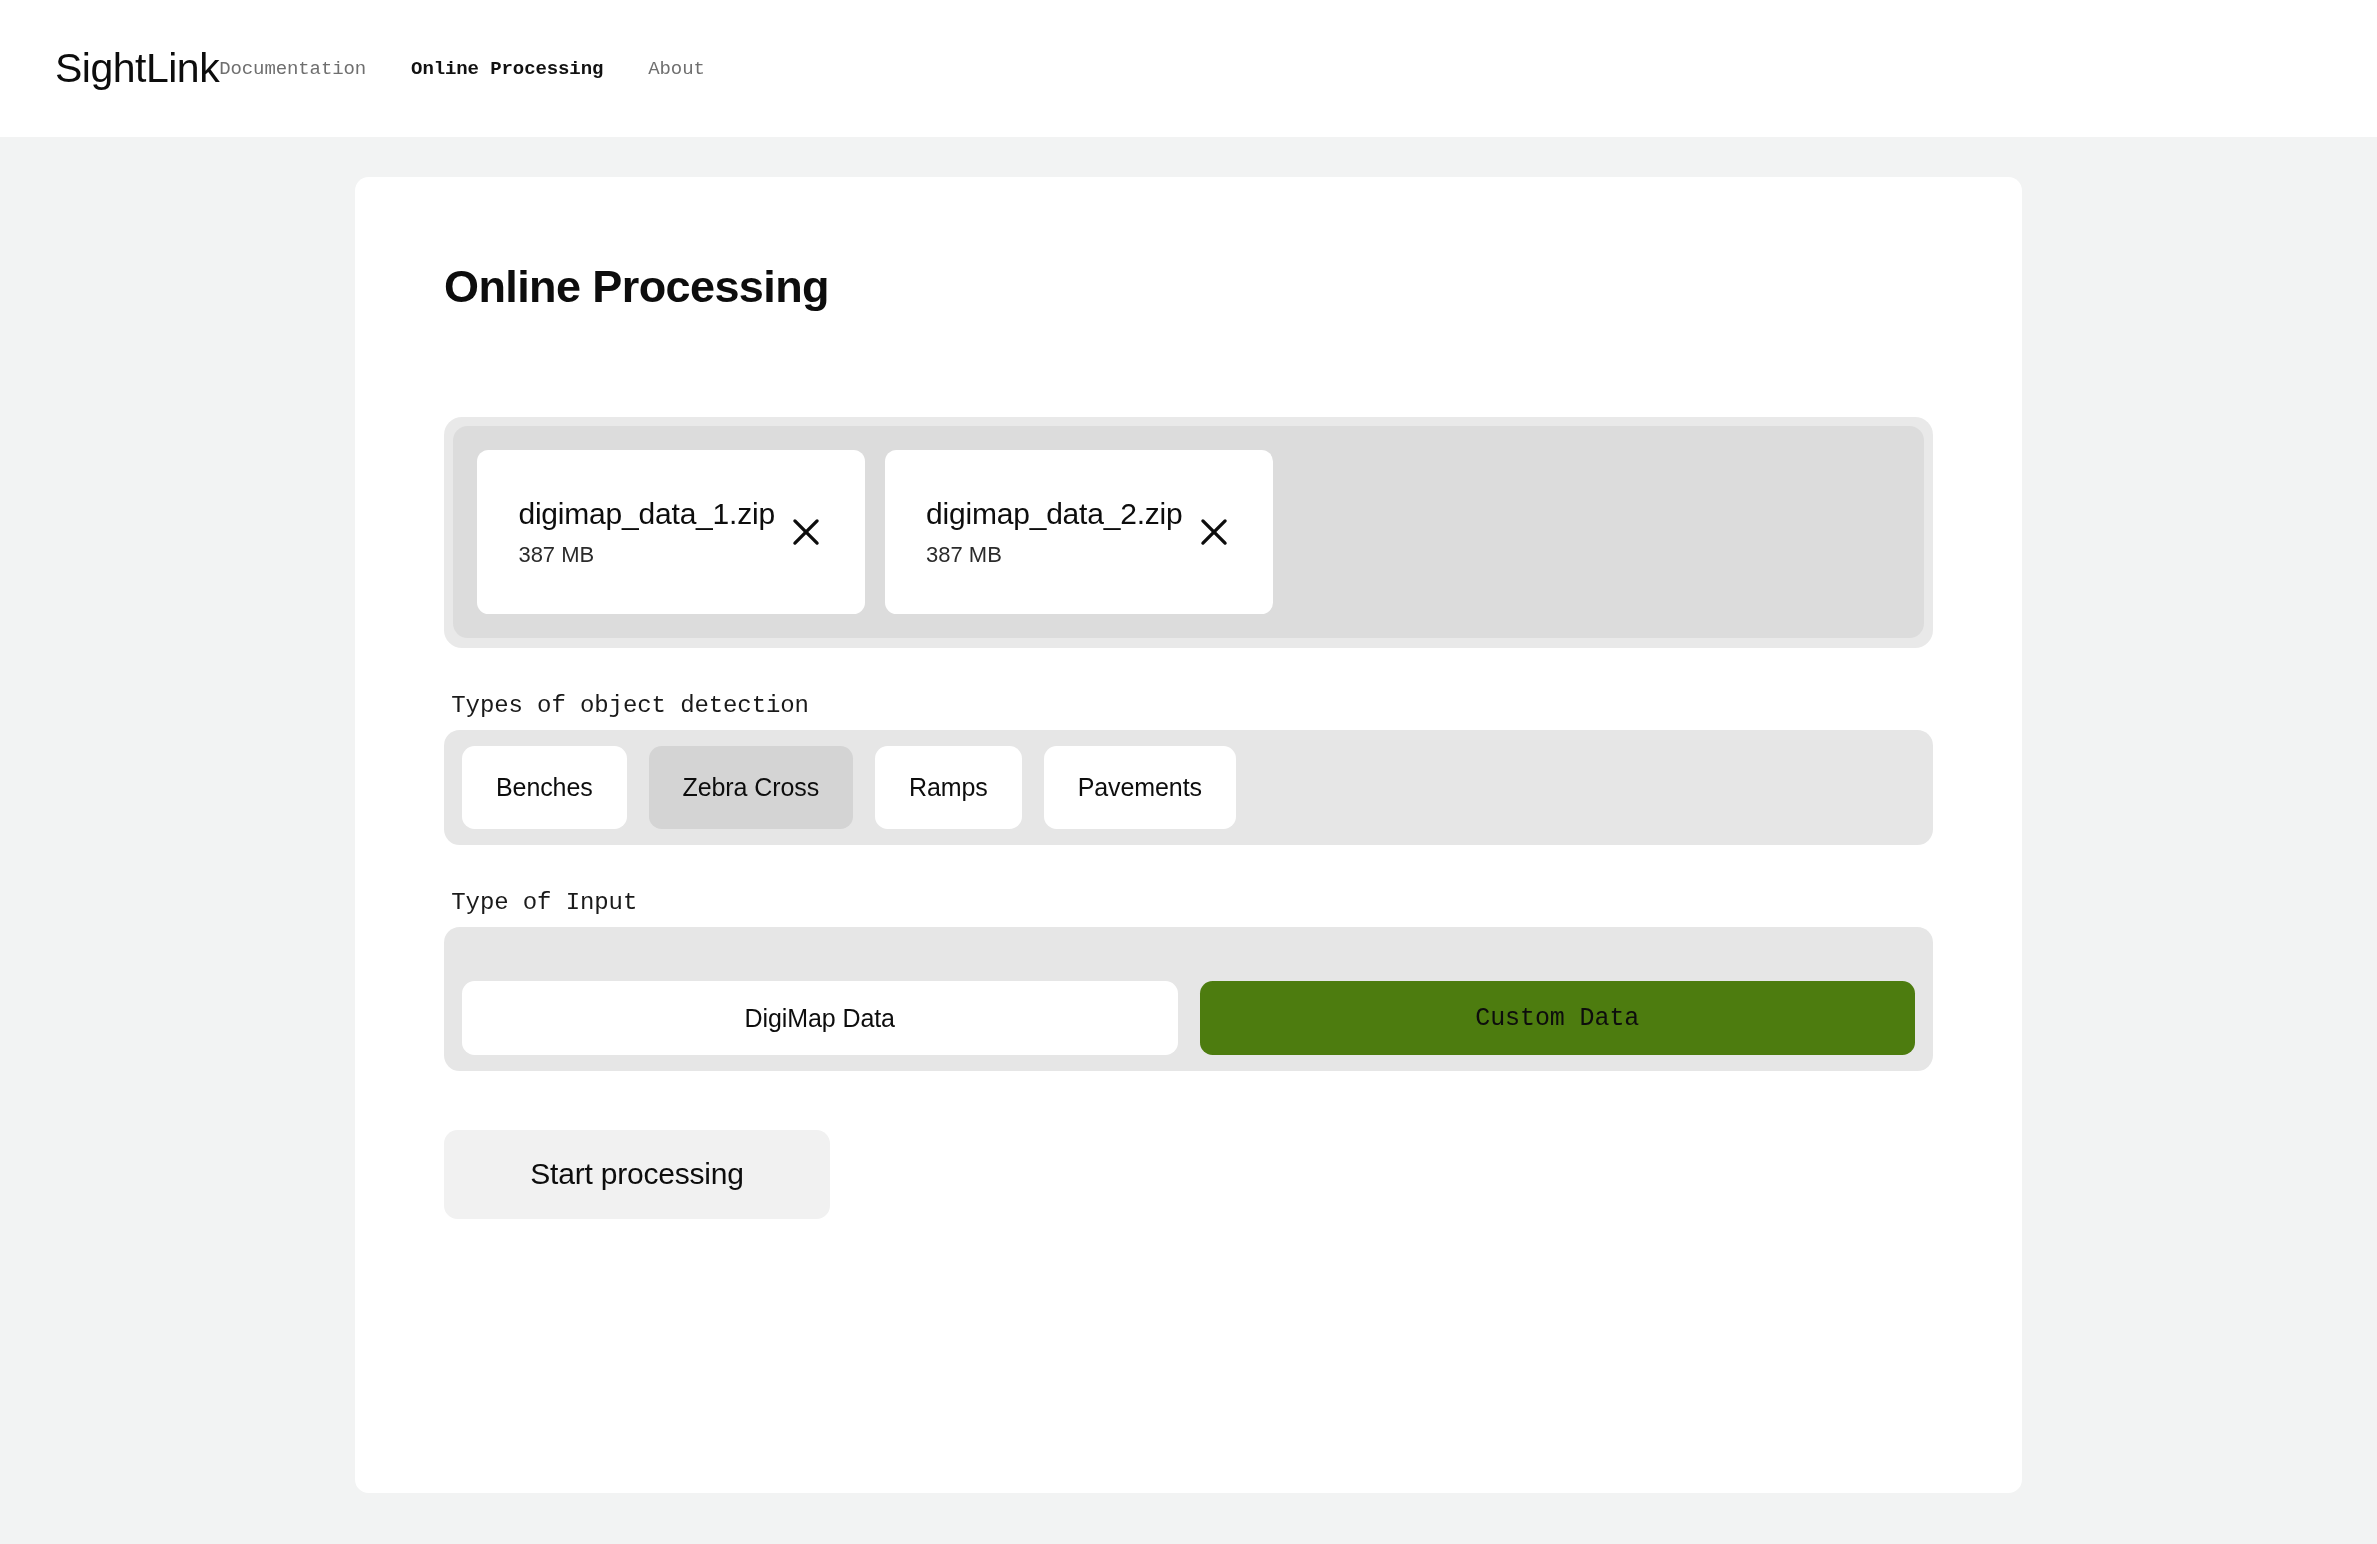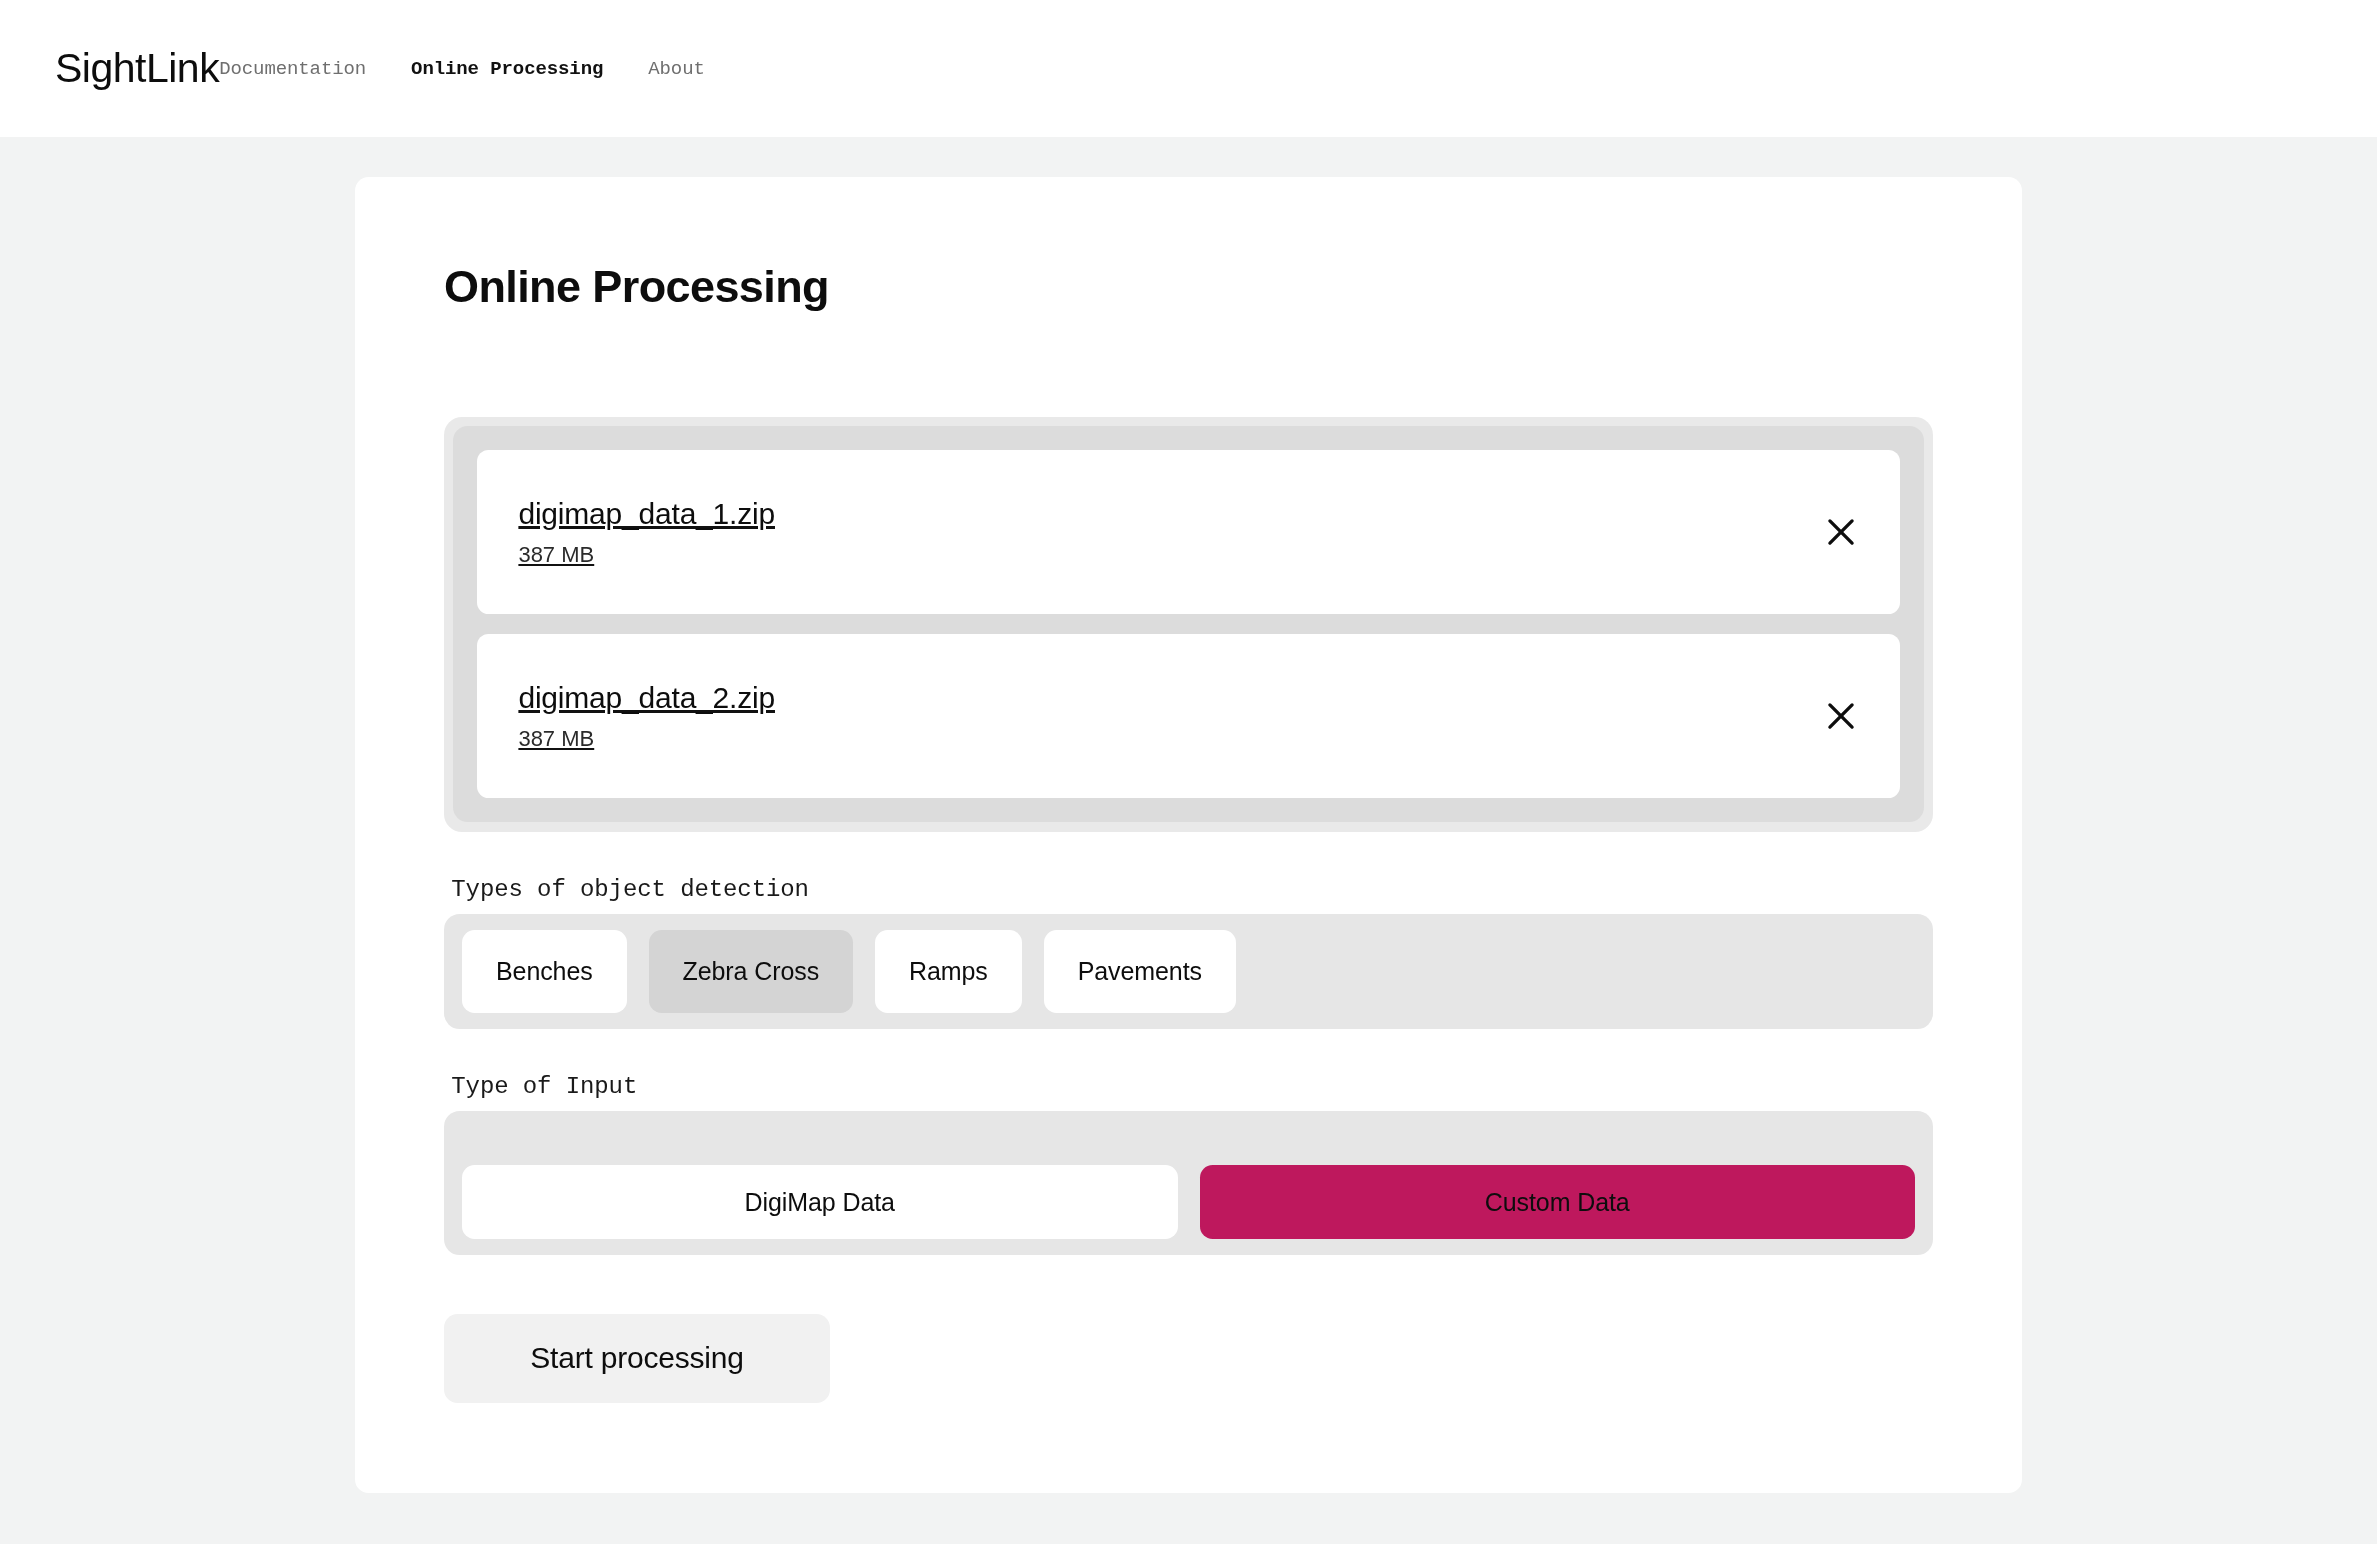--- a/index.html
+++ b/index.html
@@ -81,23 +81,22 @@
     border-radius: 18px;
     padding: 9.4px;
     box-sizing: border-box;
   }
   .dropzone-inner {
     background: #dcdcdc;
     border-radius: 14.7px;
     padding: 24px 24px;
     box-sizing: border-box;
     display: flex;
-    flex-direction: column;
+    flex-direction: row;
     gap: 20px;
-    text-decoration: underline;
   }
   .file-card {
     background: #ffffff;
     border-radius: 11.5px;
     height: 164px;
     display: flex;
     align-items: center;
     justify-content: space-between;
     padding: 0 28px 0 41px;
     box-sizing: border-box;
@@ -185,21 +184,22 @@
     align-items: center;
     justify-content: center;
     font-size: 25px;
     color: #0d0d0d;
     letter-spacing: -0.1px;
     white-space: nowrap;
     box-sizing: border-box;
     margin-top: 38px;
   }
   .segment.selected {
-    background: #be185d;
+    background: #4d7c0f;
+    font-family: Liberation Mono, monospace;
   }
 
   
   .start-btn {
     margin-top: 59px;
     background: #f1f1f1;
     border-radius: 13.6px;
     height: 89px;
     width: 386px;
     display: flex;

